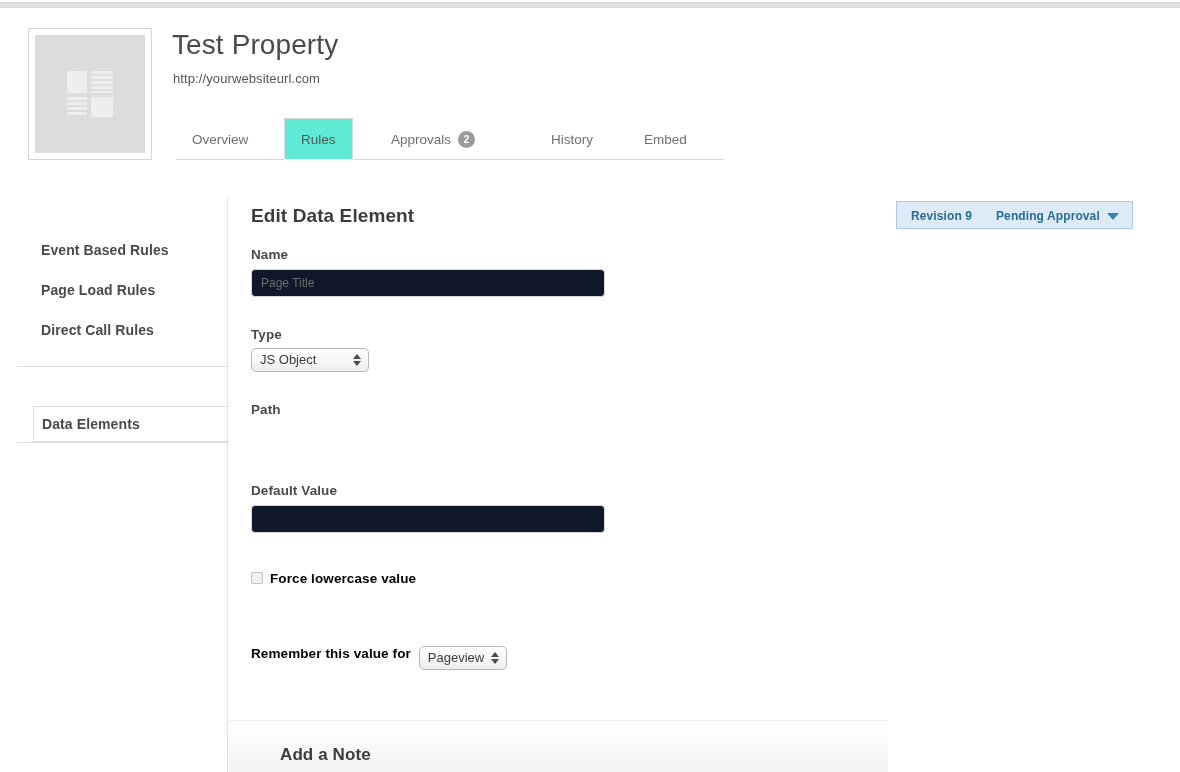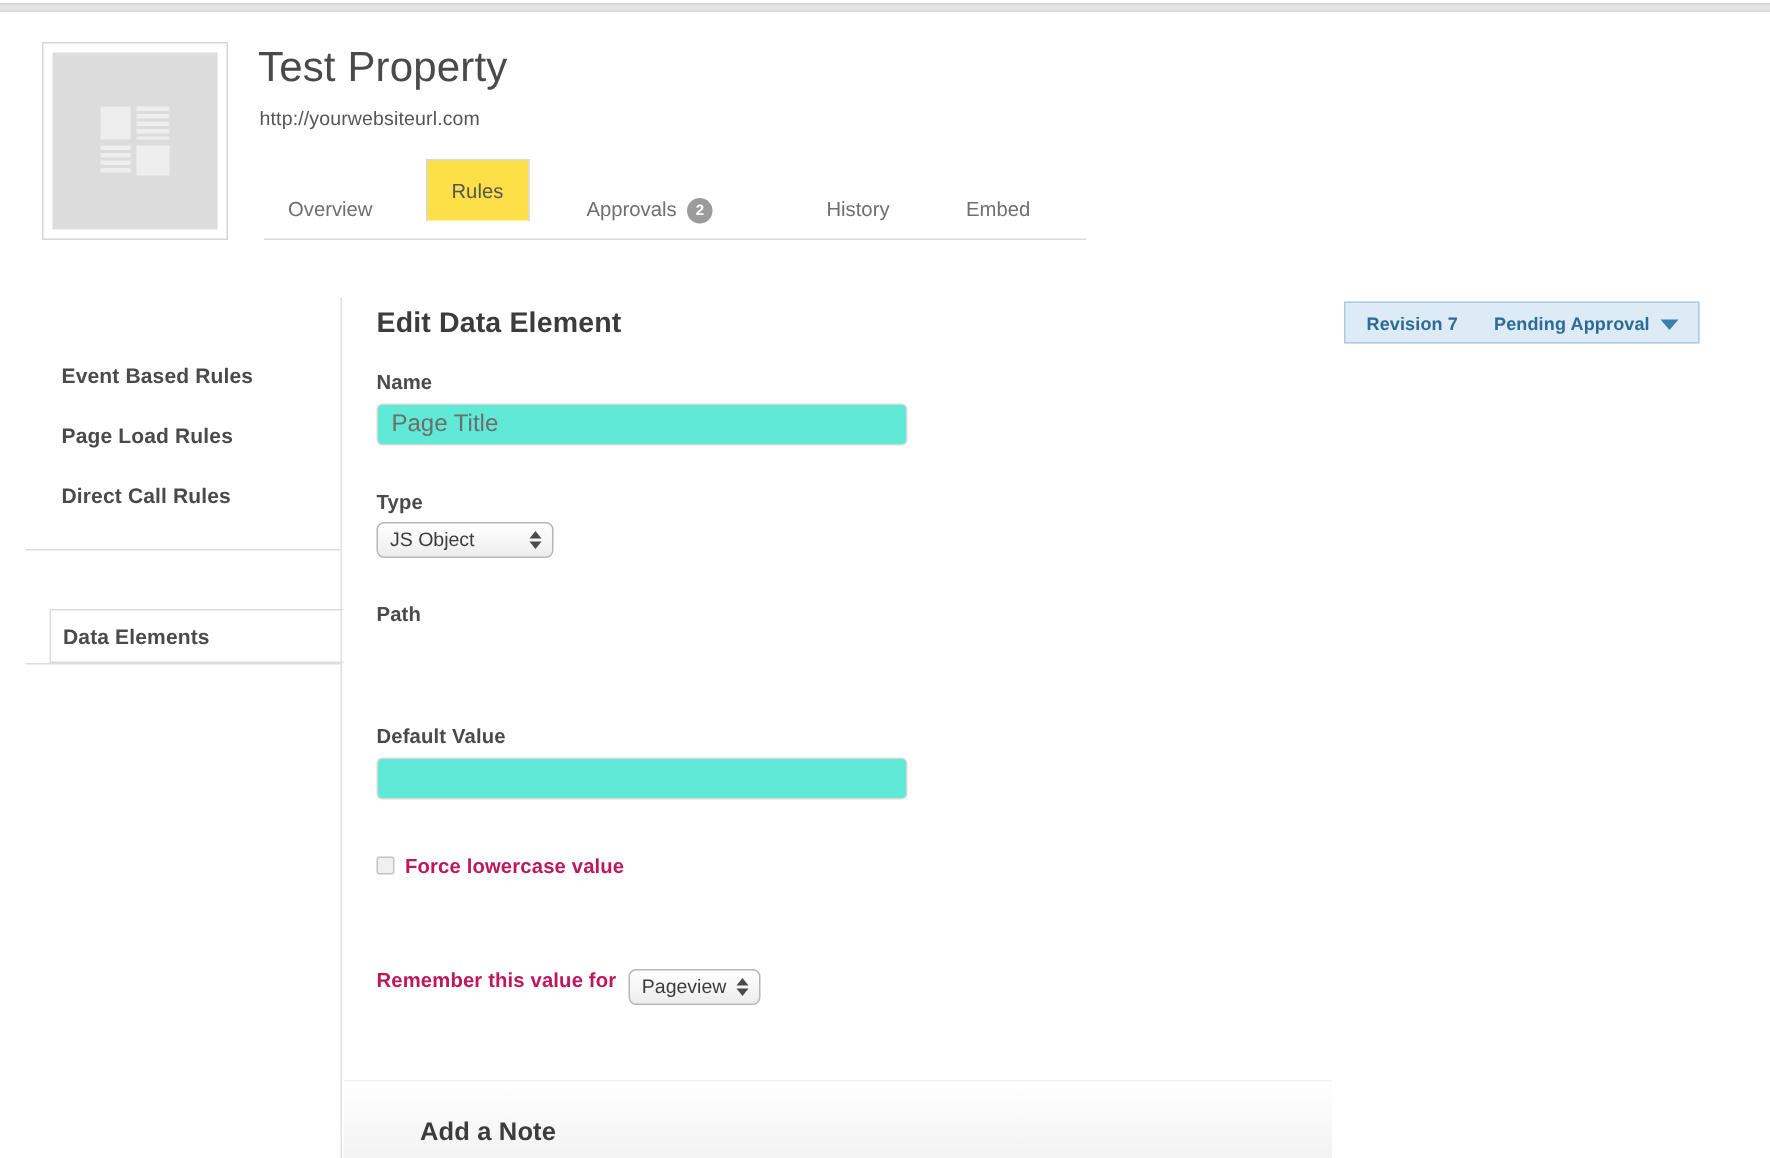--- a/index.html
+++ b/index.html
@@ -95,26 +95,26 @@
     bottom: 1px;
     height: 38px;
     line-height: 38px;
     font-size: 13.5px;
     color: #6f6f6f;
     padding: 0 16px;
     white-space: nowrap;
     box-sizing: border-box;
   }
   .tab.active {
-    background: #fde047;
+    background: #5eead4;
     border: 1px solid #d9d9d9;
     border-bottom: 1px solid #ffffff;
     height: 42px;
     line-height: 41px;
-    bottom: 12px;
+    bottom: 0;
     color: #555555;
     z-index: 3;
   }
   .tab-badge {
     display: inline-block;
     width: 17px; height: 17px;
     line-height: 17px;
     border-radius: 50%;
     background: #9b9b9b;
     color: #ffffff;
@@ -201,25 +201,25 @@
     font-weight: bold;
     color: #4a4a4a;
     letter-spacing: 0.1px;
   }
   .text-input {
     position: absolute;
     left: 23px;
     width: 354px;
     height: 28px;
     box-sizing: border-box;
-    background: #5eead4;
+    background: #0f172a;
     border: 1px solid #d8d8d8;
     border-radius: 4px;
     font-family: "Liberation Sans", sans-serif;
-    font-size: 16px;
+    font-size: 12px;
     color: #6d6d6d;
     padding: 0 9px;
     outline: none;
   }
   .text-input::placeholder { color: #9a9a9a; }
 
   .sel {
     position: absolute;
     height: 24px;
     box-sizing: border-box;
@@ -266,21 +266,21 @@
     box-sizing: border-box;
     border: 1px solid #c3c3c3;
     border-radius: 2px;
     background: #f0f0f0;
     vertical-align: -1px;
     margin-right: 7px;
   }
   .cblabel {
     font-size: 13.5px;
     font-weight: bold;
-    color: #be185d;
+    color: #000000;
     letter-spacing: 0.1px;
   }
   .help-icon {
     display: inline-block;
     width: 17px; height: 17px;
     border-radius: 50%;
     background: radial-gradient(circle at 35% 30%, #f5bc6b, #e79a3c 70%, #d8862a);
     color: #ffffff;
     font-size: 11px;
     font-weight: bold;
@@ -459,16 +459,16 @@
           <i class="up"></i>
           <i class="dn"></i>
         </span></span>
   </div>
 
   <div class="note-sep"></div>
   <div class="note-title">Add a Note</div>
 </div>
 
 <div class="revbar">
-  <span class="rev-label">Revision 7</span>
+  <span class="rev-label">Revision 9</span>
   <span class="rev-status">Pending Approval</span>
   <span class="rev-caret"></span>
 </div>
 
 </body></html>

